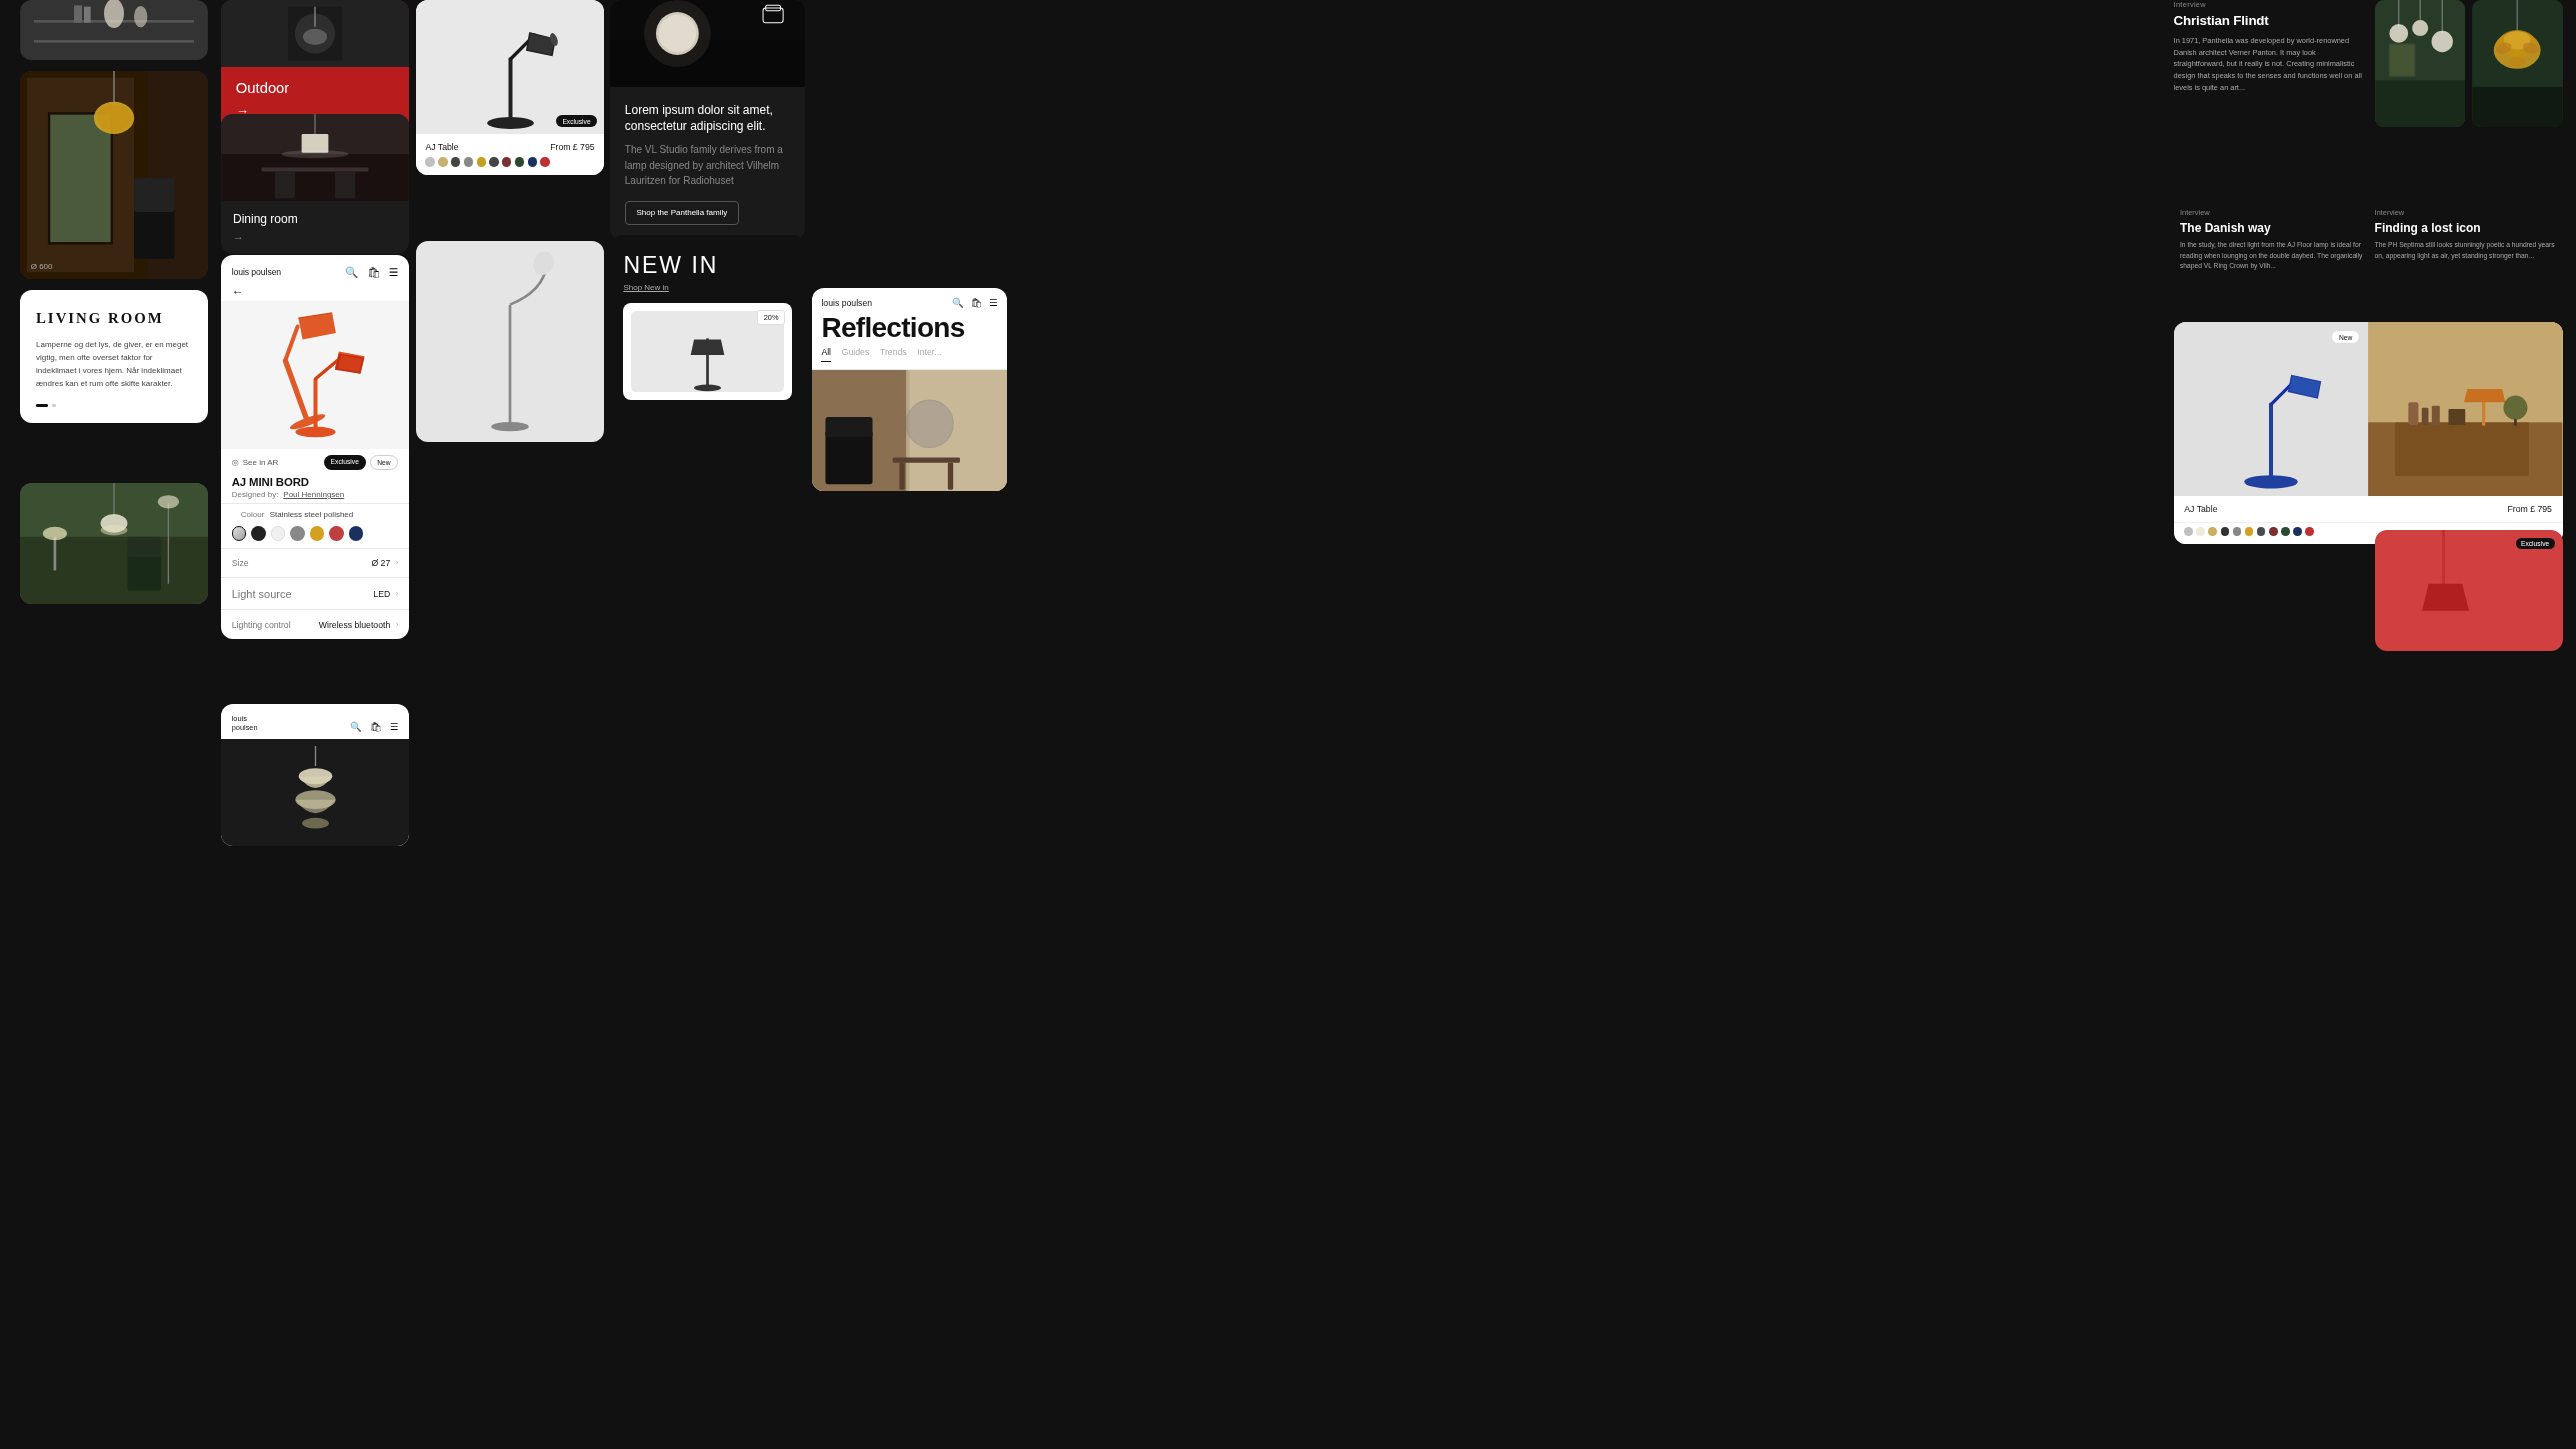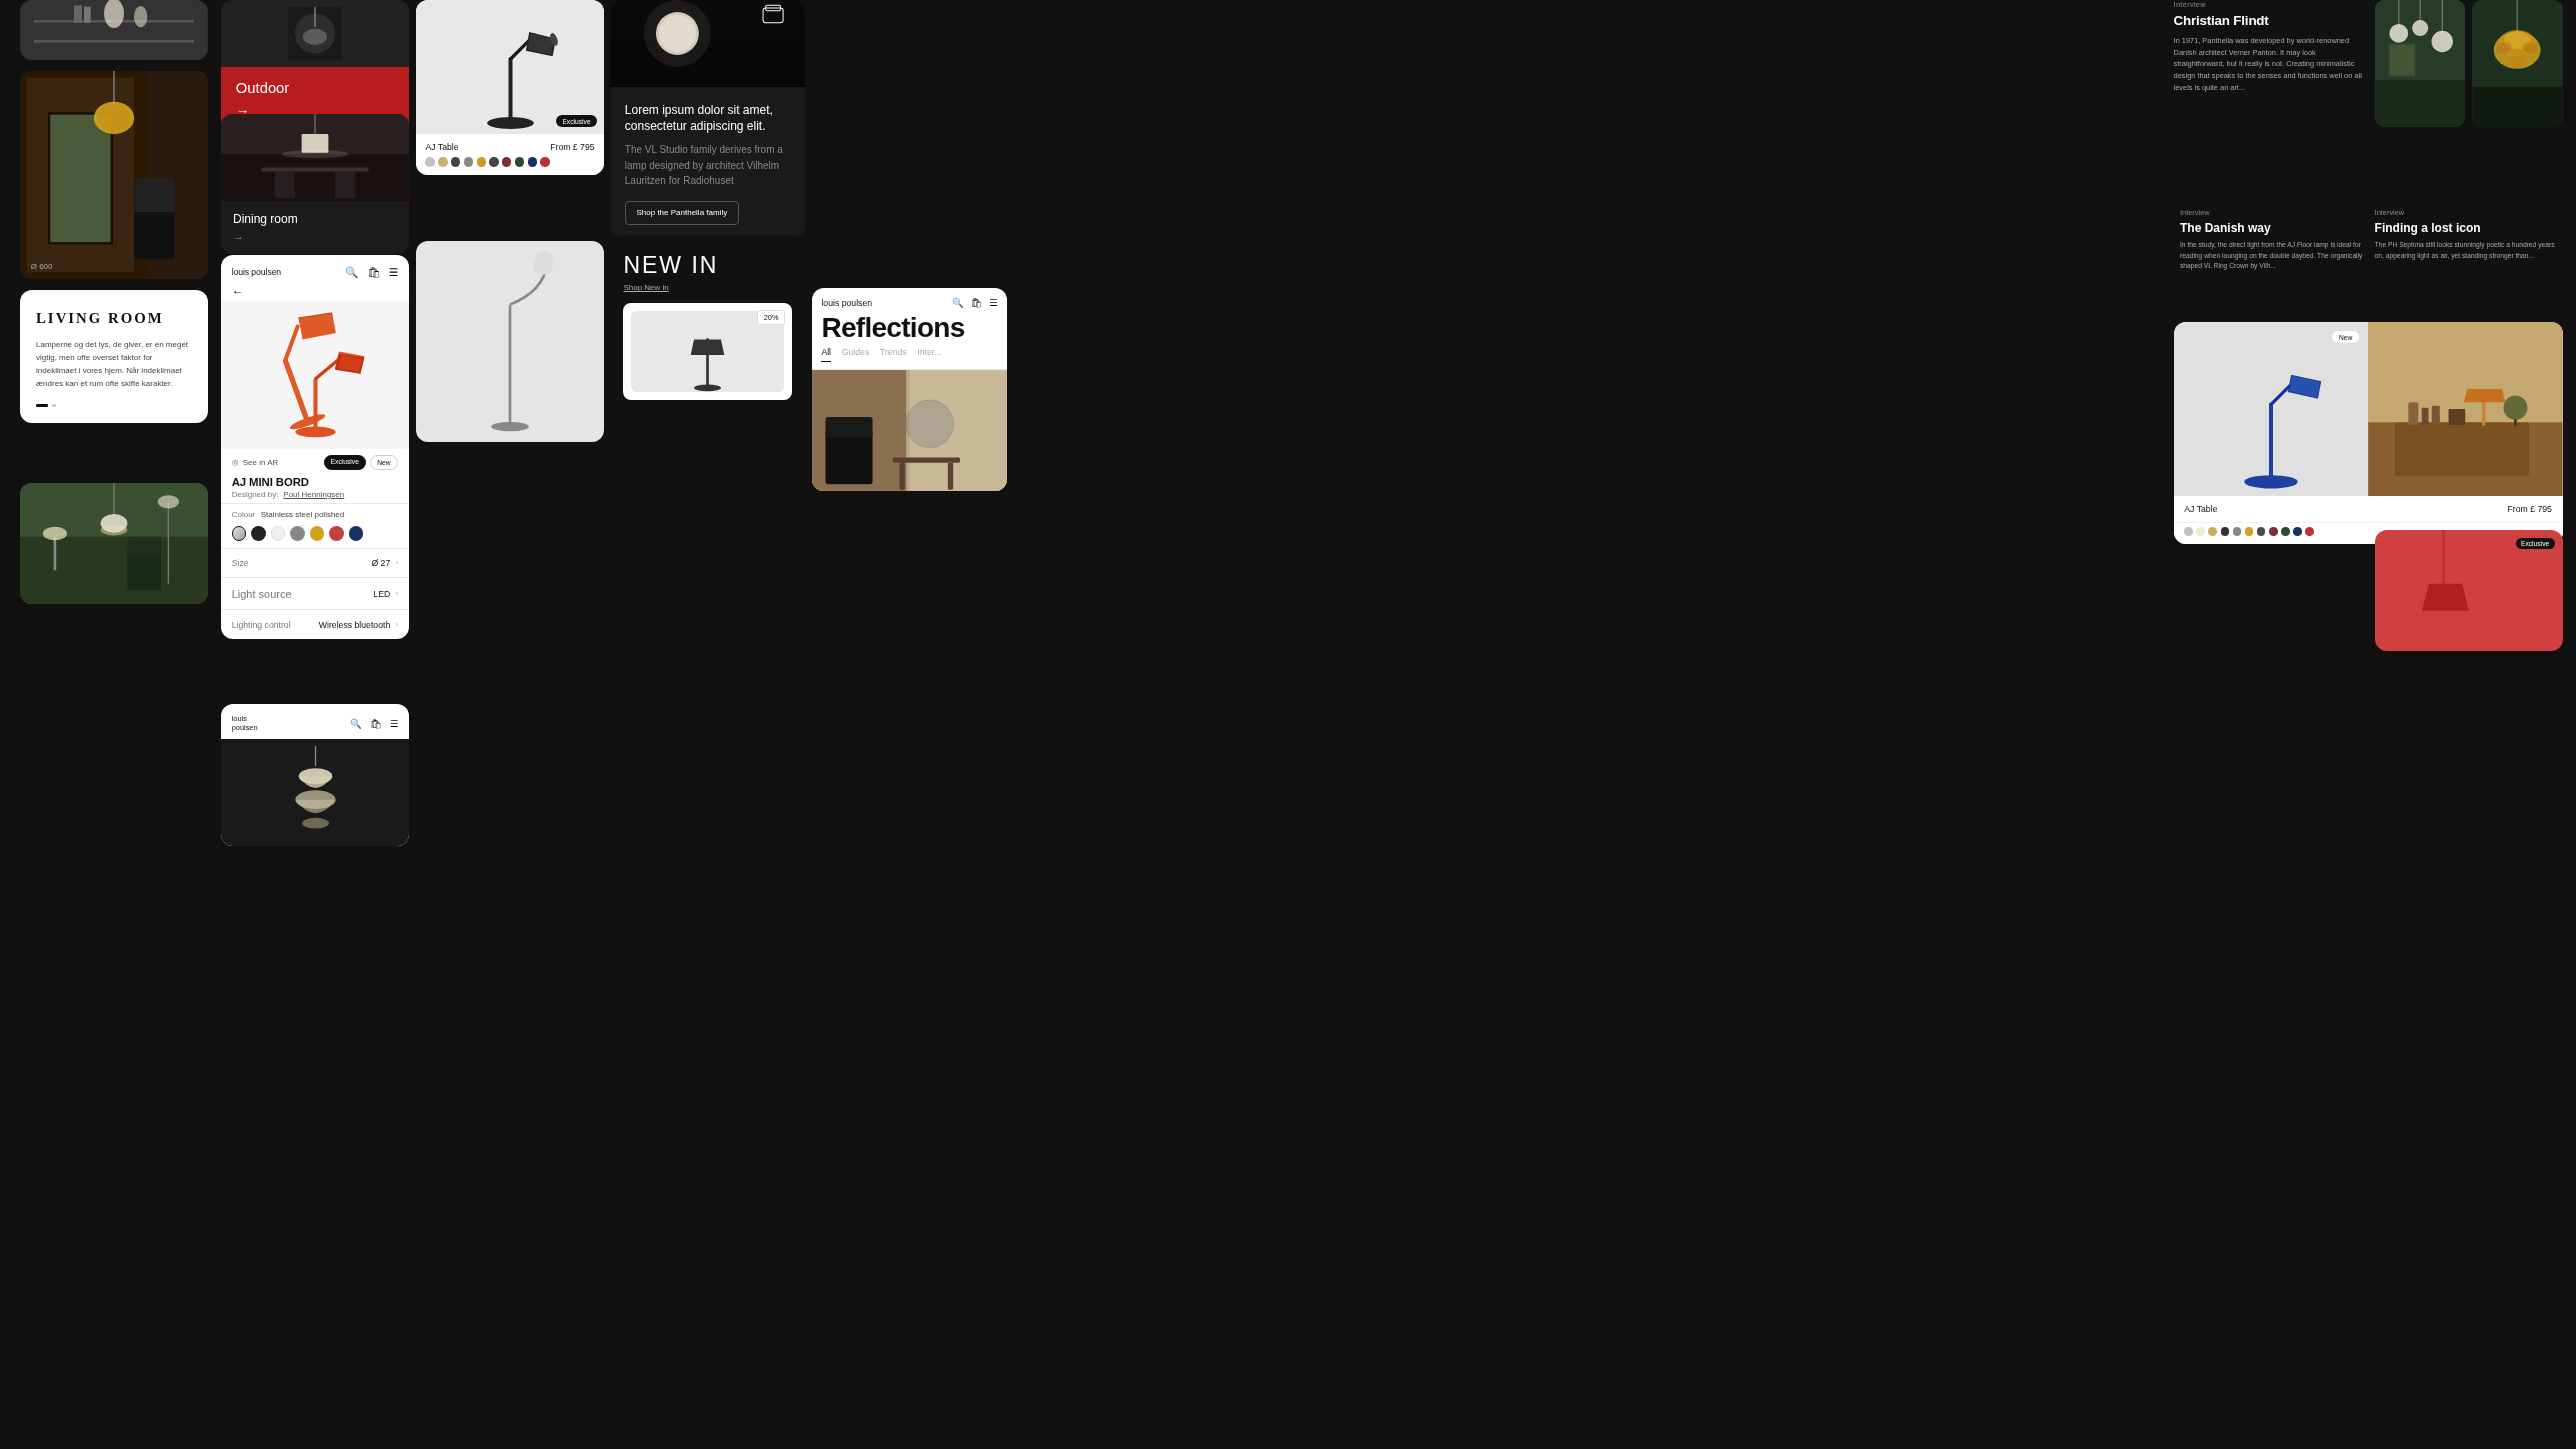--- a/index.html
+++ b/index.html
@@ -192,21 +192,21 @@
     <div style="padding:0 10.7px 4px;">
       <div style="font-size:11.4px; font-weight:600; color:#111; letter-spacing:-0.1px;">AJ MINI BORD</div>
       <div style="font-size:8px; color:#777; margin-top:1.3px;">
         <span>Designed by:</span>
         <span style="text-decoration:underline; cursor:pointer; color:#555; margin-left:2.7px;">Poul Henningsen</span>
       </div>
     </div>
 
     <div style="border-top:0.7px solid #e8e8e8; padding:6.7px 10.7px;">
       <div style="display:flex; align-items:center; gap:5.4px; flex-wrap:wrap;">
-        <span style="font-size:8px; color:#777;">Colour</span>
+        <span style="font-size:8px; color:#777;margin-left:9px;">Colour</span>
         <span style="font-size:8px; color:#444;">Stainless steel polished</span>
       </div>
       <div style="display:flex; gap:4.7px; margin-top:6.7px; align-items:center;">
         <div style="width:14.8px;height:14.8px;border-radius:50%;background:linear-gradient(135deg,#e0e0e0,#a0a0a0);border:1.3px solid #111;cursor:pointer;"></div>
         <div style="width:14.8px;height:14.8px;border-radius:50%;background:#222;border:1.3px solid transparent;cursor:pointer;"></div>
         <div style="width:14.8px;height:14.8px;border-radius:50%;background:#f0f0f0;border:1.3px solid #ddd;cursor:pointer;"></div>
         <div style="width:14.8px;height:14.8px;border-radius:50%;background:#888;border:1.3px solid transparent;cursor:pointer;"></div>
         <div style="width:14.8px;height:14.8px;border-radius:50%;background:#d4a020;border:1.3px solid transparent;cursor:pointer;"></div>
         <div style="width:14.8px;height:14.8px;border-radius:50%;background:#c04040;border:1.3px solid transparent;cursor:pointer;"></div>
         <div style="width:14.8px;height:14.8px;border-radius:50%;background:#1a3060;border:1.3px solid transparent;cursor:pointer;"></div>
@@ -232,21 +232,21 @@
     <div style="border-top:0.7px solid #e8e8e8; padding:9.4px 10.7px; display:flex; align-items:center; justify-content:space-between; cursor:pointer;">
       <span style="font-size:8.7px; color:#777;">Lighting control</span>
       <div style="display:flex; align-items:center; gap:5.4px;">
         <span style="font-size:8.7px; color:#111;">Wireless bluetooth</span>
         <span style="font-size:8px; color:#aaa;">›</span>
       </div>
     </div>
   </div>
 
   <div style="position:absolute; left:221px; top:704px; width:188px; background:#fff; border-radius:12px; overflow:hidden; min-height:81px;">
-    <div style="display:flex; justify-content:space-between; align-items:center; padding:10.7px 10.7px 0;gap:8px;">
+    <div style="display:flex; justify-content:space-between; align-items:flex-end; padding:10.7px 10.7px 0;gap:8px;">
       <div>
         <div style="font-size:7.4px; font-weight:400; color:#111; line-height:1.2;">louis</div>
         <div style="font-size:7.4px; font-weight:400; color:#111; line-height:1.2;">poulsen</div>
       </div>
       <div style="display:flex; gap:8px;">
         <span style="font-size:9.4px; cursor:pointer;">🔍</span>
         <span style="font-size:9.4px; cursor:pointer;">🛍</span>
         <span style="font-size:9.4px; cursor:pointer;">☰</span>
       </div>
     </div>

